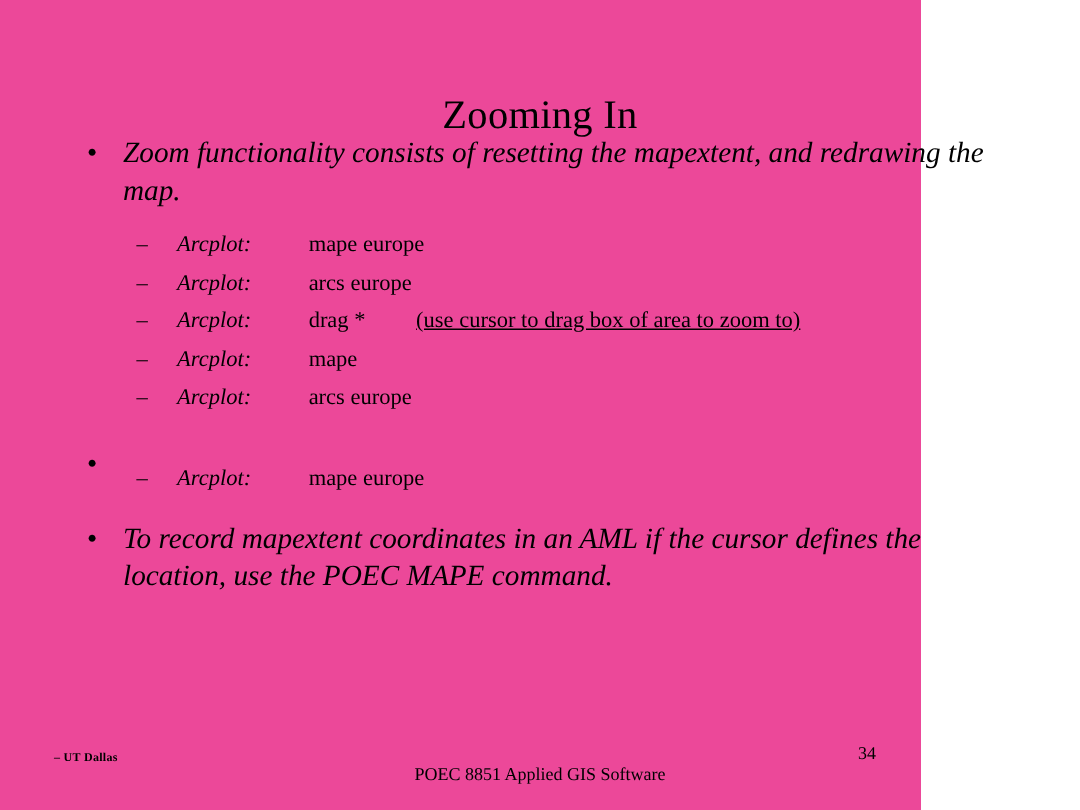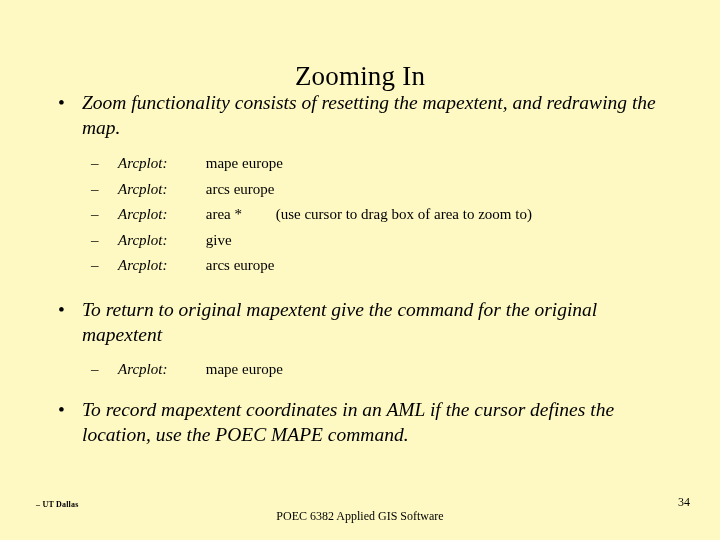--- a/index.html
+++ b/index.html
@@ -13,23 +13,23 @@
     font-family: "Liberation Serif", "DejaVu Serif", serif;
     color: #000000;
     overflow: hidden;
     position: relative;
     -webkit-font-smoothing: none;
   }
 
   #slide {
     position: absolute;
     inset: 0;
-    width: 720px;
+    width: 614px;
     height: 540px;
-    background: #fef9c3;
+    background: #ec4899;
   }
 
   
   #slide-title {
     position: absolute;
     left: 0;
     top: 42px;
     width: 720px;
     text-align: center;
     font-size: 27px;
@@ -92,20 +92,21 @@
     display: inline-block;
     width: 84px;
     font-style: italic;
   }
   .bullet-l2 .cmdvalue {
     display: inline-block;
   }
   .bullet-l2 .cmdnote {
     display: inline-block;
     padding-left: 30px;
+    text-decoration: underline;
   }
 
   
   .gap-a { height: 11px; }
   .gap-b { height: 18px; }
   .gap-c { height: 10px; }
   .gap-d { height: 14px; }
 
   
   #footer-left {
@@ -164,43 +165,42 @@
 
       <div class="bullet-l2">
         <span class="dash">–</span>
         <span class="cmdlabel">Arcplot:</span>
         <span class="cmdvalue">arcs europe</span>
       </div>
 
       <div class="bullet-l2">
         <span class="dash">–</span>
         <span class="cmdlabel">Arcplot:</span>
-        <span class="cmdvalue">area *</span>
+        <span class="cmdvalue">drag *</span>
         <span class="cmdnote">(use cursor to drag box of area to zoom to)</span>
       </div>
 
       <div class="bullet-l2">
         <span class="dash">–</span>
         <span class="cmdlabel">Arcplot:</span>
-        <span class="cmdvalue">give</span>
+        <span class="cmdvalue">mape</span>
       </div>
 
       <div class="bullet-l2">
         <span class="dash">–</span>
         <span class="cmdlabel">Arcplot:</span>
         <span class="cmdvalue">arcs europe</span>
       </div>
 
     </div>
 
     <div class="gap-b"></div>
 
     <div class="bullet-l1">
       <span class="dot">•</span>
-      <span class="txt">To return to original mapextent give the command for the original mapextent</span>
     </div>
 
     <div class="gap-c"></div>
 
     <div class="sub-list">
       <div class="bullet-l2">
         <span class="dash">–</span>
         <span class="cmdlabel">Arcplot:</span>
         <span class="cmdvalue">mape europe</span>
       </div>
@@ -210,17 +210,17 @@
 
     <div class="bullet-l1">
       <span class="dot">•</span>
       <span class="txt">To record mapextent coordinates in an AML if the cursor defines the location, use the POEC MAPE command.</span>
     </div>
 
   </div>
 
   <div id="footer-left">– UT Dallas</div>
 
-  <div id="footer-center">POEC 6382 Applied GIS Software</div>
+  <div id="footer-center">POEC 8851 Applied GIS Software</div>
 
   <div id="footer-page">34</div>
 
 </div>
 
 </body></html>

